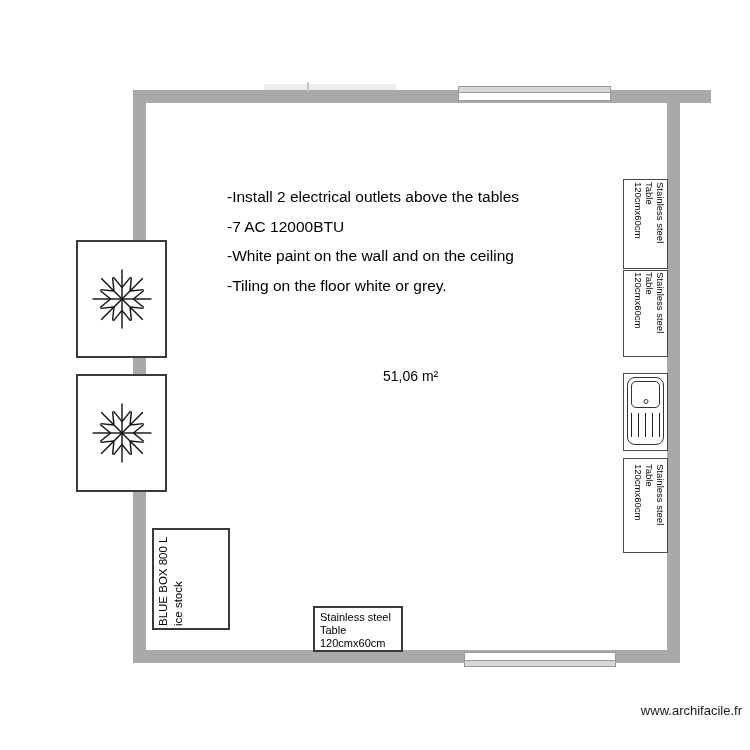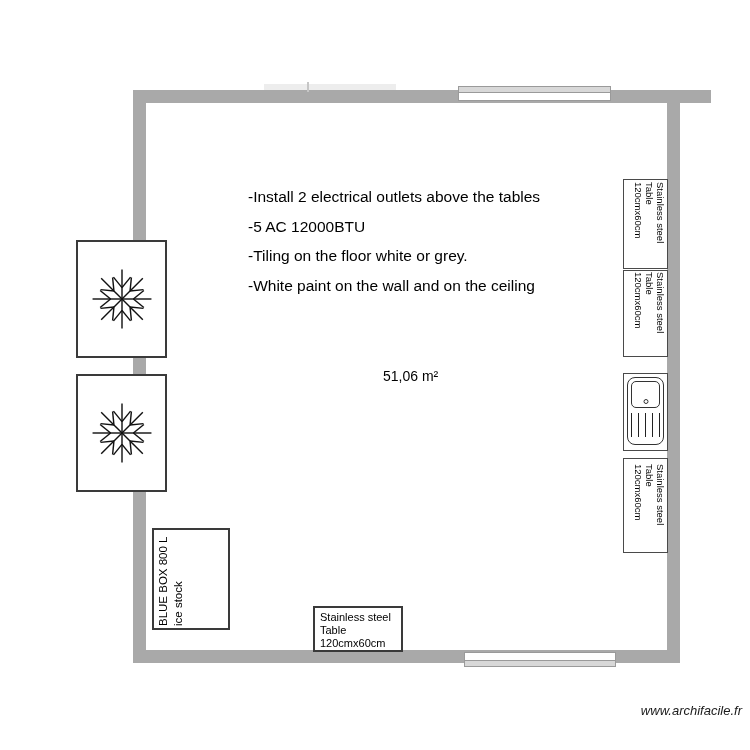--- a/index.html
+++ b/index.html
@@ -47,23 +47,23 @@
   
   #bluebox{left:152px;top:528px;width:78px;height:102px;box-sizing:border-box;border:2px solid #3a3a3a;background:#fff;}
   #bluebox .rotm90{position:absolute;left:50%;top:50%;width:94px;height:70px;
                    transform:translate(-50%,-50%) rotate(-90deg);font-size:11.5px;line-height:1.3;white-space:nowrap;}
 
   
   #btable{left:313px;top:606px;width:90px;height:46px;box-sizing:border-box;border:2px solid #3a3a3a;background:#fff;
           font-size:11px;line-height:1.18;padding:3px 0 0 5px;}
 
   
-  #notes{left:227px;top:182px;font-size:15.5px;line-height:29.5px;white-space:nowrap;margin-left:21px;}
+  #notes{left:227px;top:182px;font-size:15.5px;line-height:29.5px;white-space:nowrap;}
   #area{left:383px;top:368px;font-size:14px;}
-  #watermark{right:8px;top:703px;font-size:13px;color:#1a1a1a;font-style:italic;}
+  #watermark{right:8px;top:703px;font-size:13px;color:#1a1a1a;}
 </style>
 </head>
 <body>
 
 <div class="canvas">
 
   <div class="abs" id="walls"></div>
   <div class="abs" id="wallstub"></div>
   <div class="abs" id="faintseg"></div>
   <div class="abs" id="fainttick"></div>
@@ -161,22 +161,22 @@
   </div>
 
   <div class="abs" id="btable">
     <div>Stainless steel</div>
     <div>Table</div>
     <div>120cmx60cm</div>
   </div>
 
   <div class="abs" id="notes">
     <div>-Install 2 electrical outlets above the tables</div>
-    <div>-5 AC 12000BTU</div>
+    <div>-7 AC 12000BTU</div>
+    <div>-White paint on the wall and on the ceiling</div>
     <div>-Tiling on the floor white or grey.</div>
-    <div>-White paint on the wall and on the ceiling</div>
   </div>
 
   <div class="abs" id="area">51,06 m²</div>
 
   <div class="abs" id="watermark">www.archifacile.fr</div>
 
 </div>
 
 </body></html>

